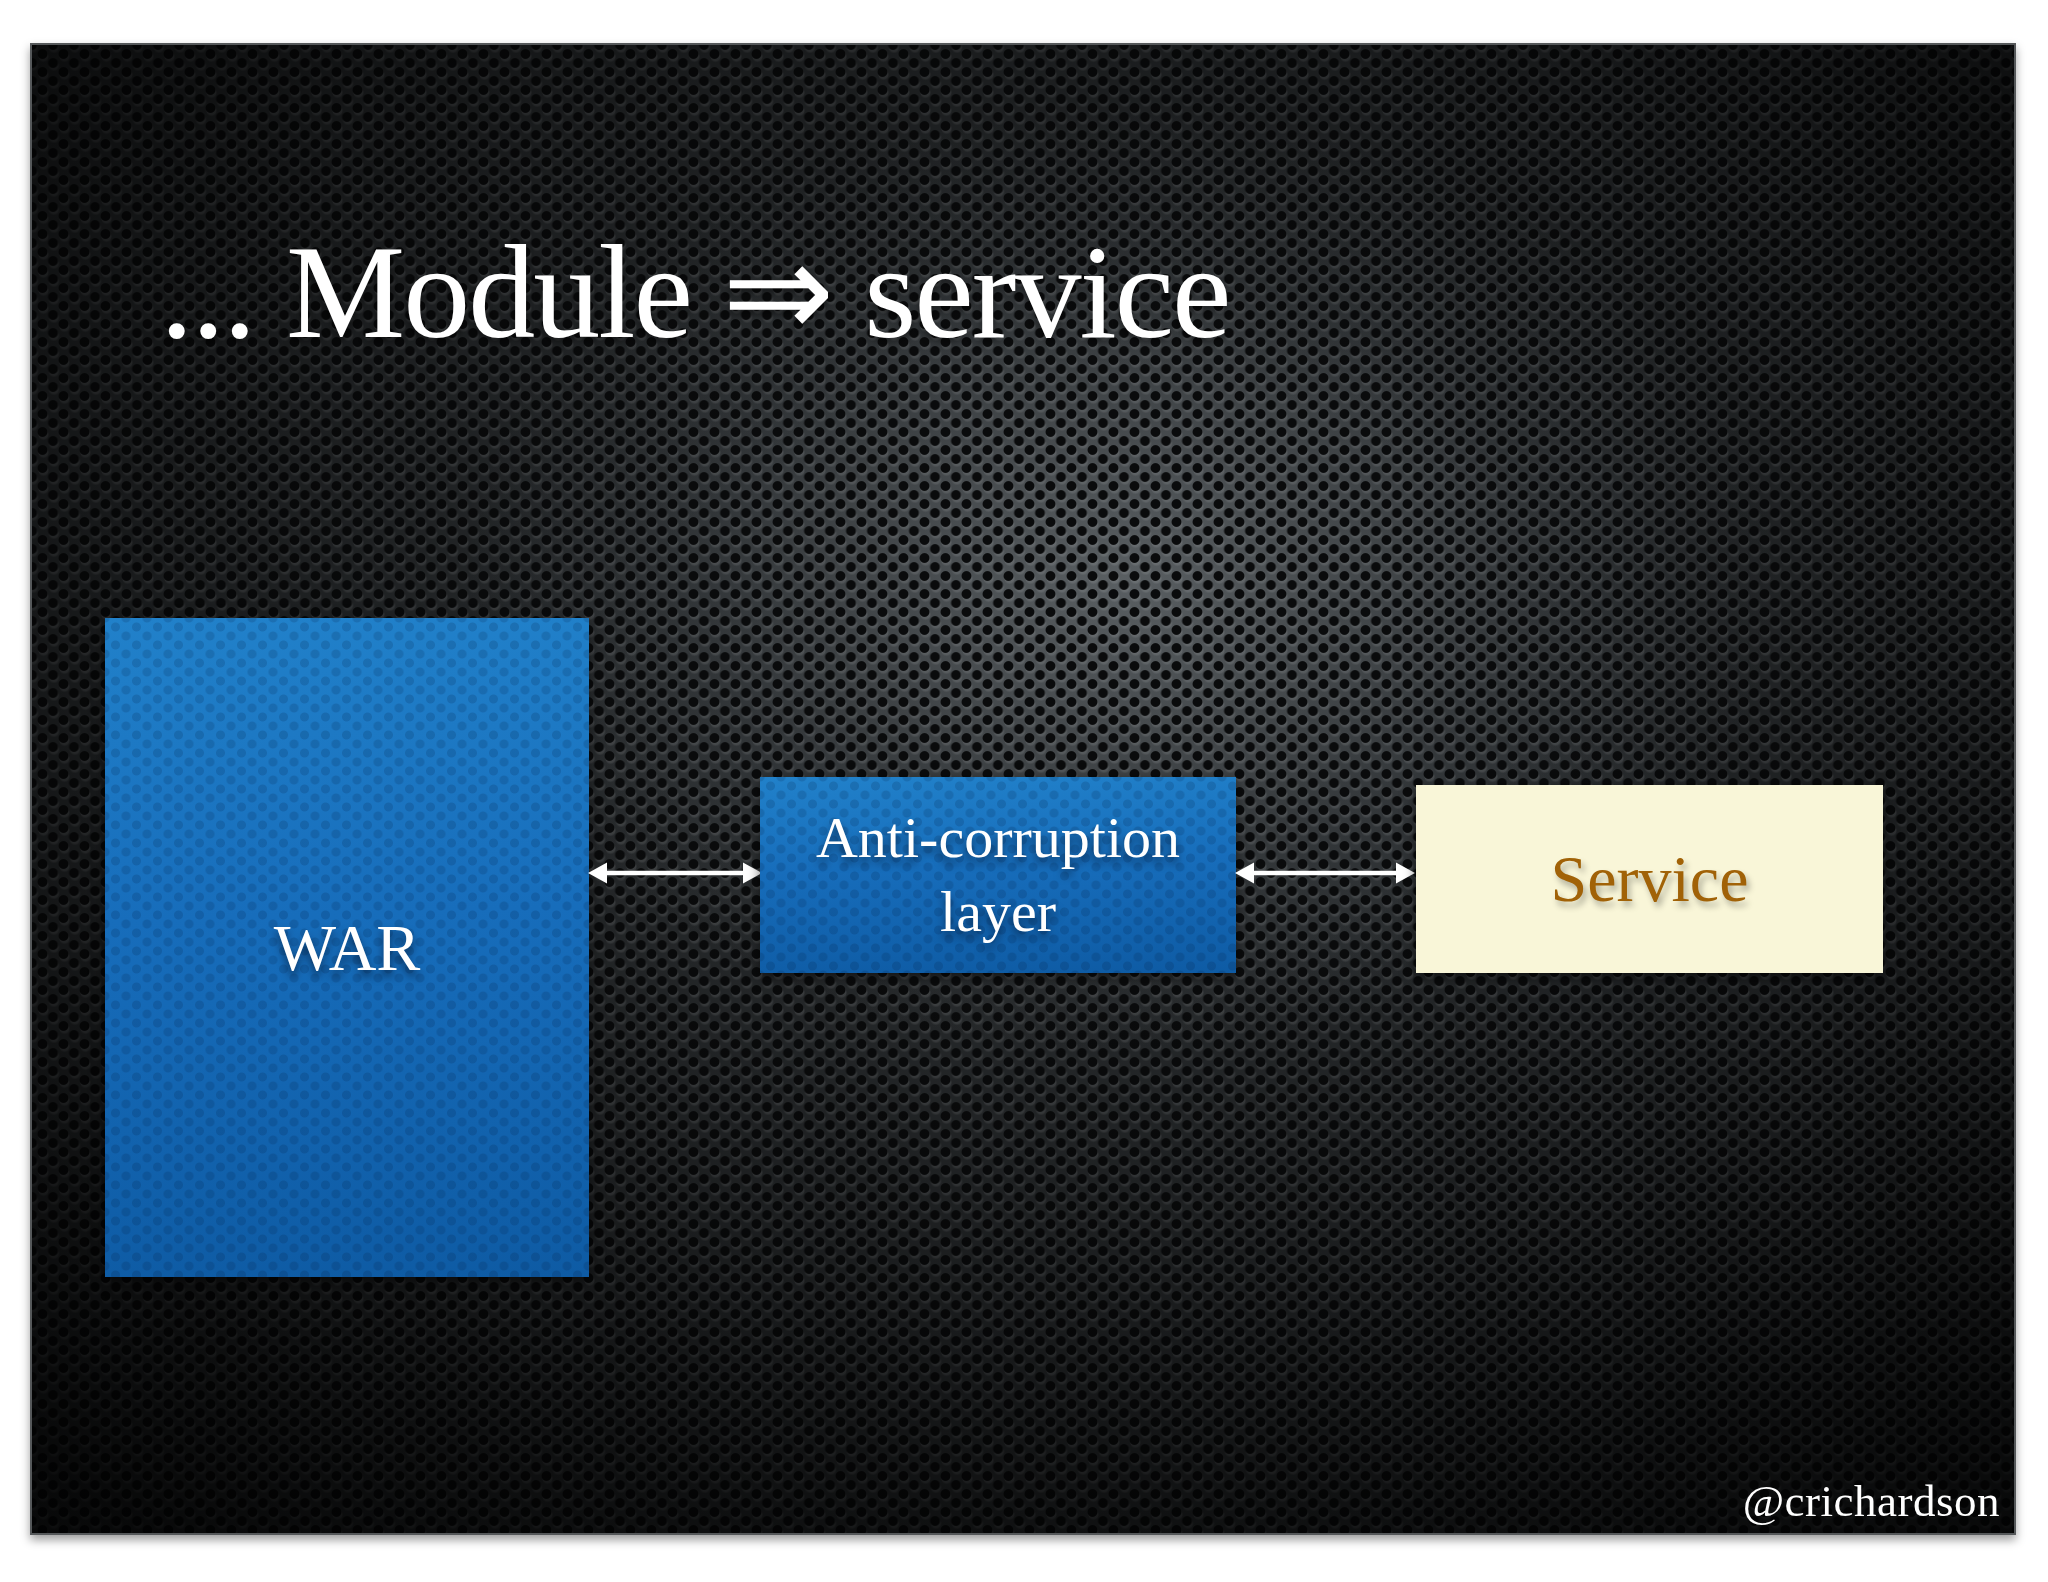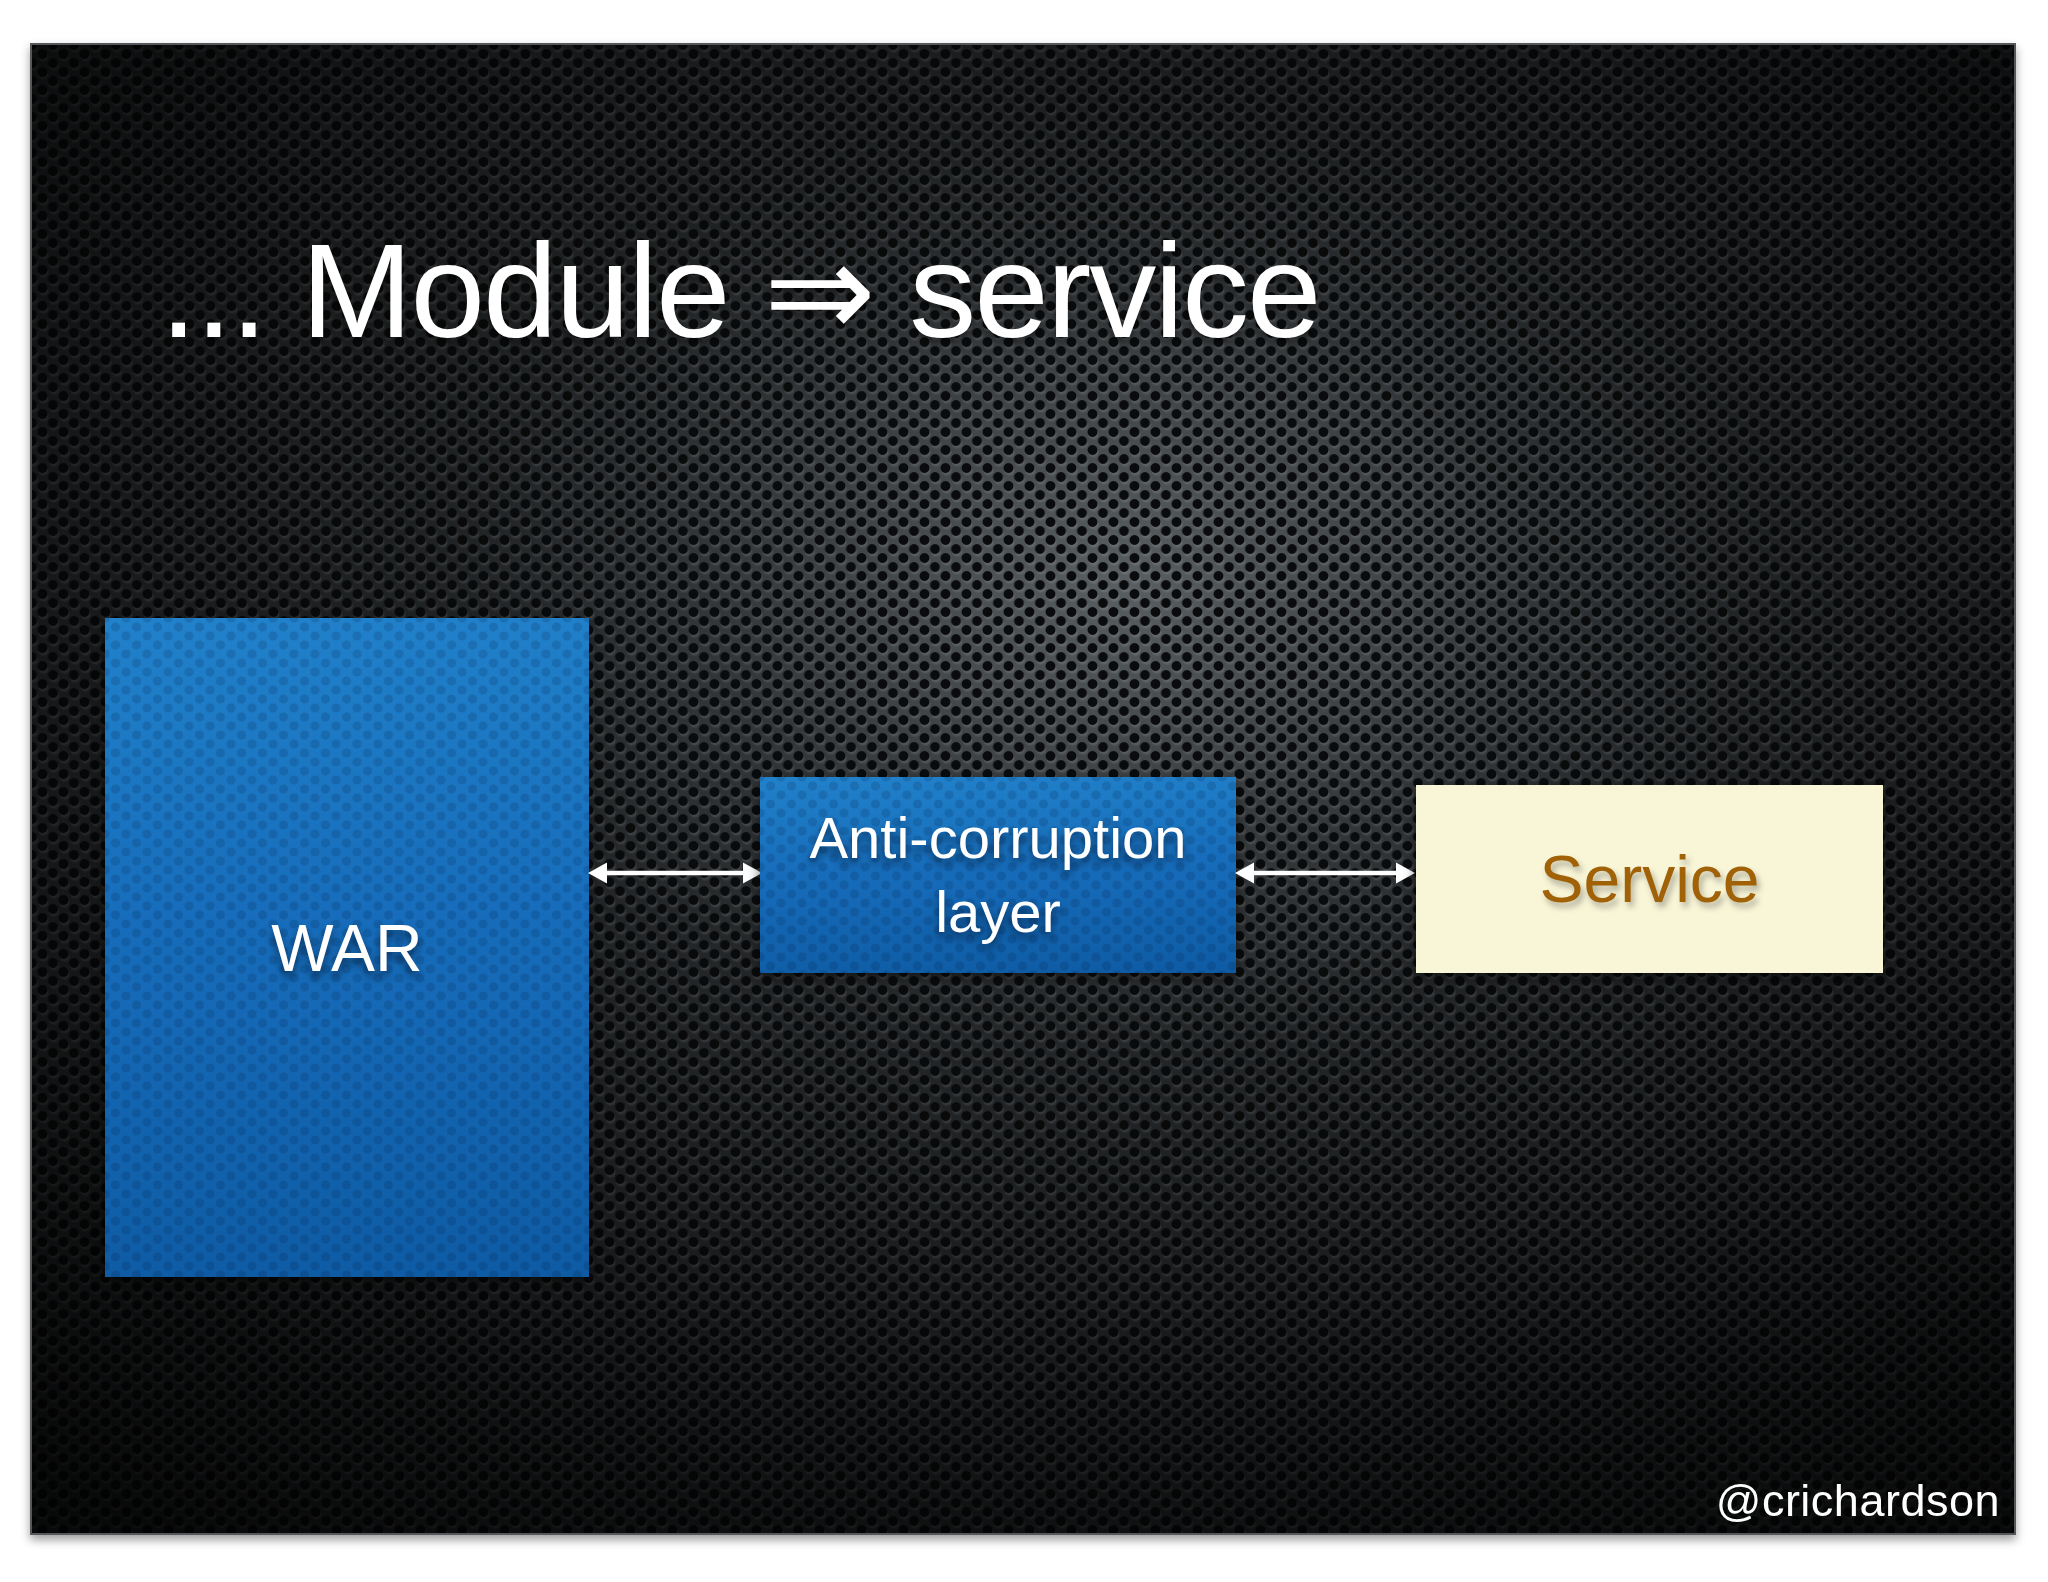--- a/index.html
+++ b/index.html
@@ -8,20 +8,21 @@
     background: #ffffff;
     font-family: "Liberation Sans", "DejaVu Sans", sans-serif;
     overflow: hidden;
     position: relative;
   }
 
   .page {
     position: absolute;
     inset: 0;
     background: #ffffff;
+    font-family: Liberation Serif, serif;
   }
 
   
   .slide {
     position: absolute;
     left: 30px;
     top: 43px;
     width: 1986px;
     height: 1492px;
     border: 2px solid #55585a;

